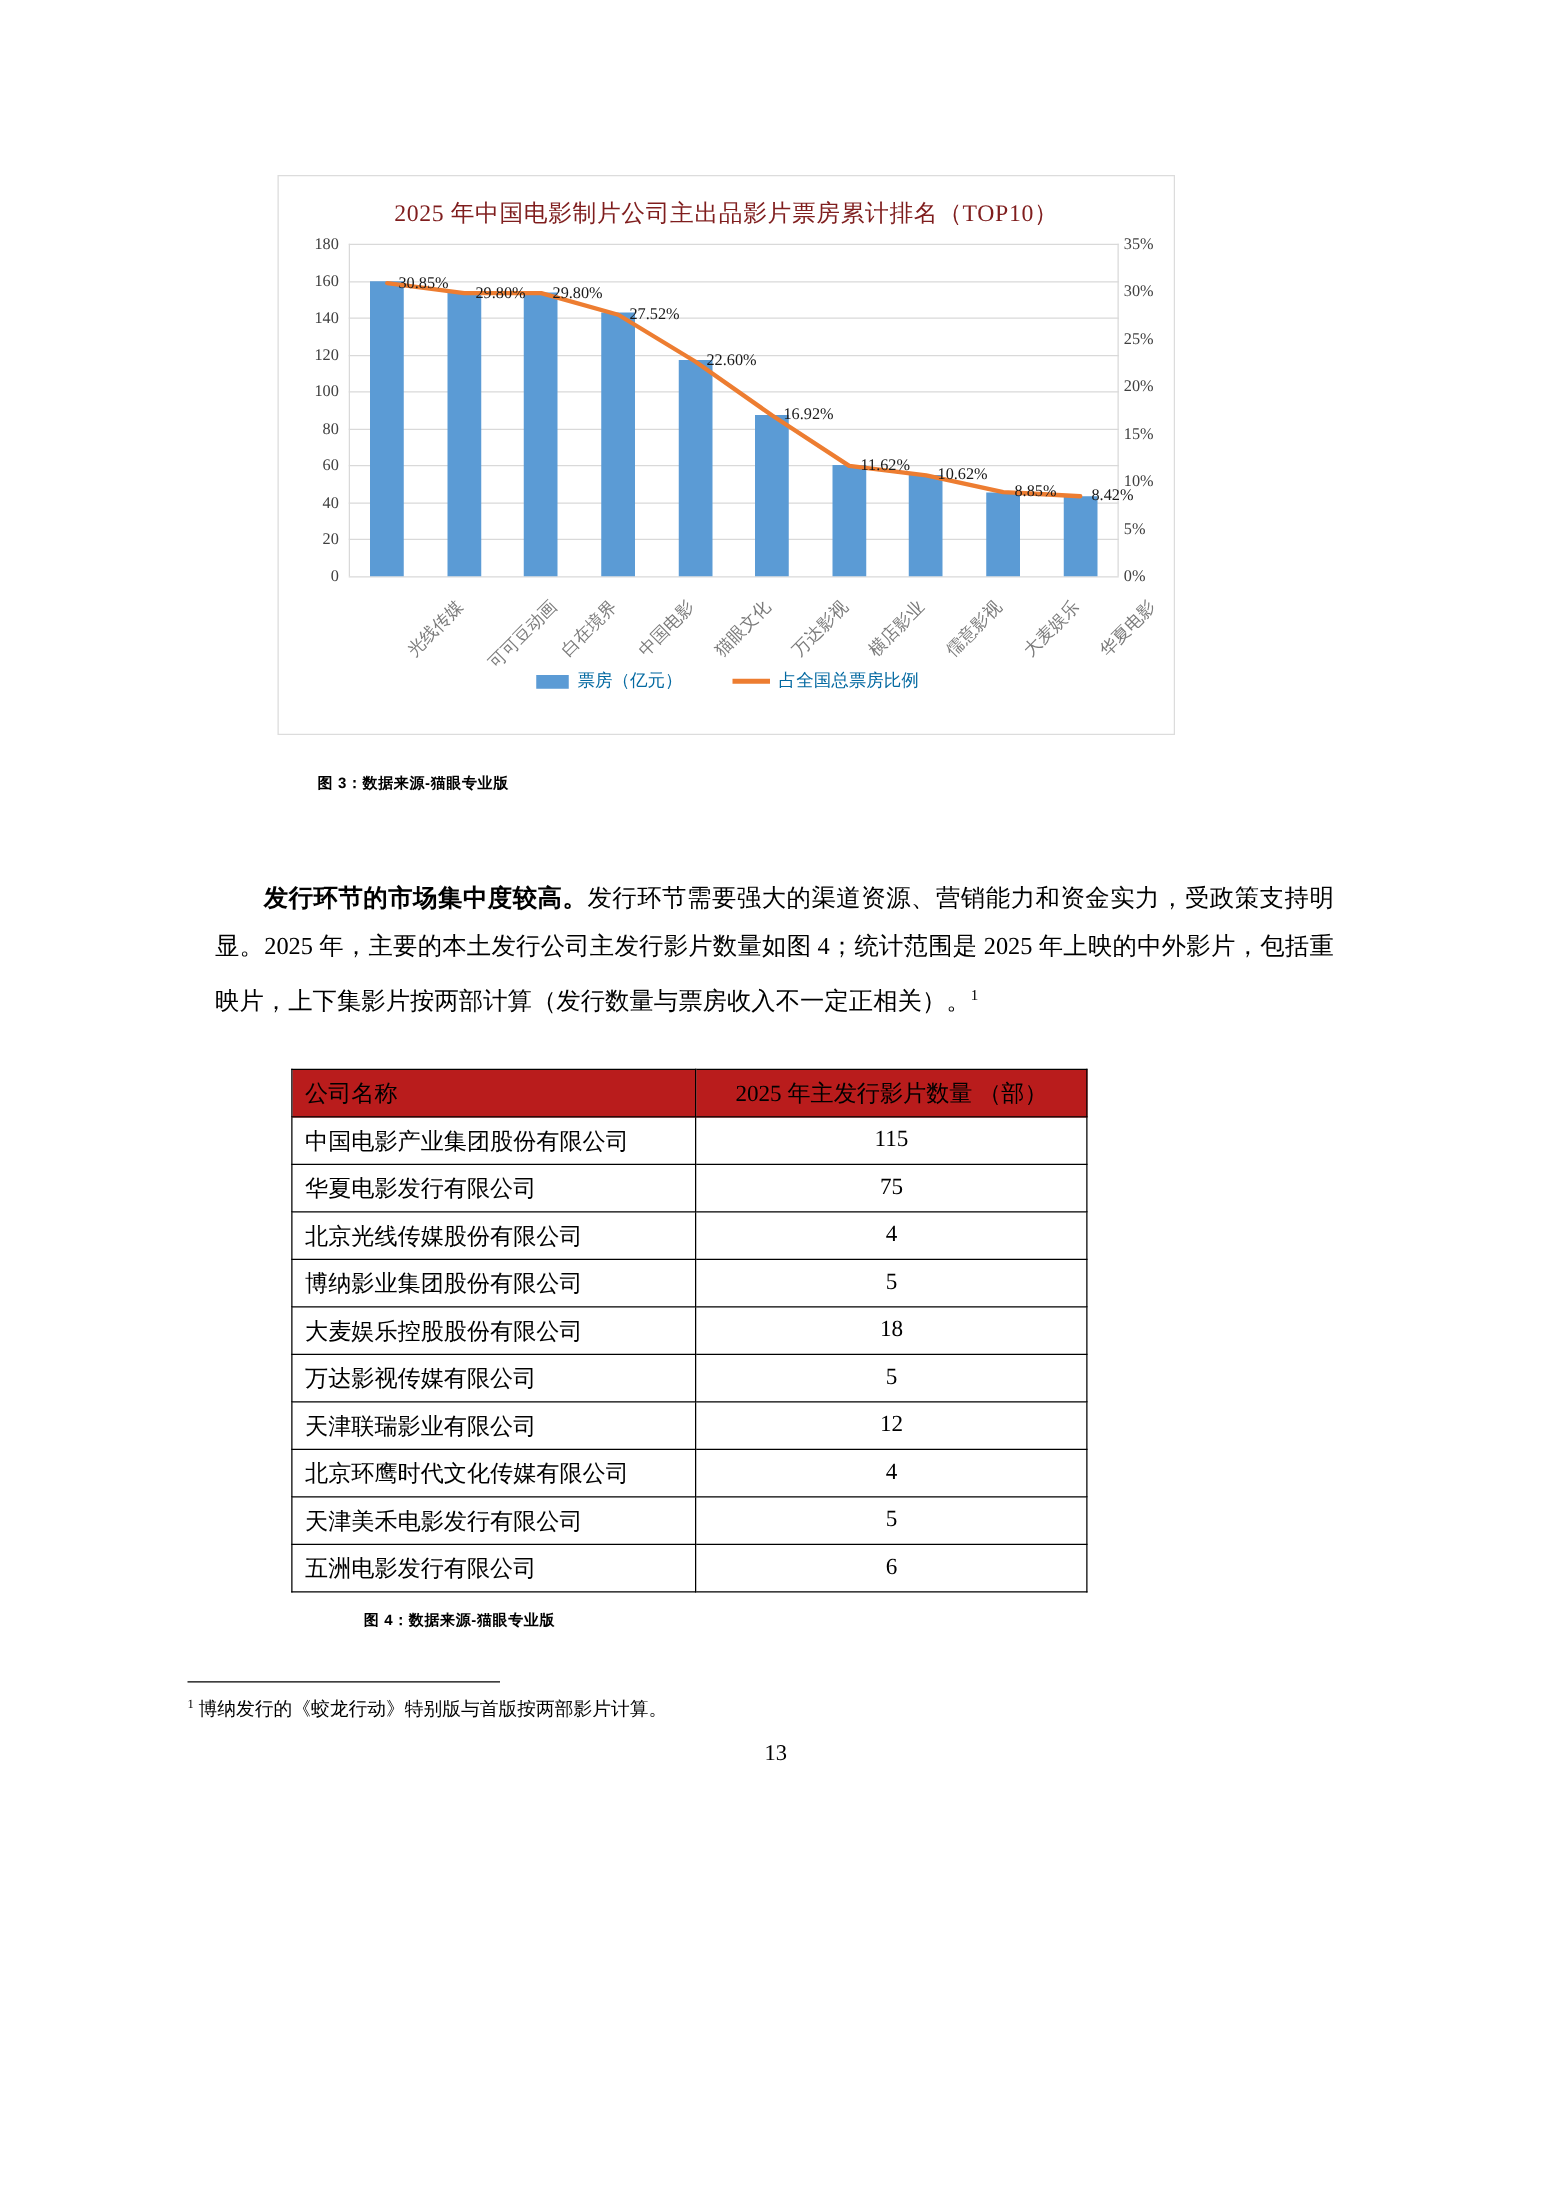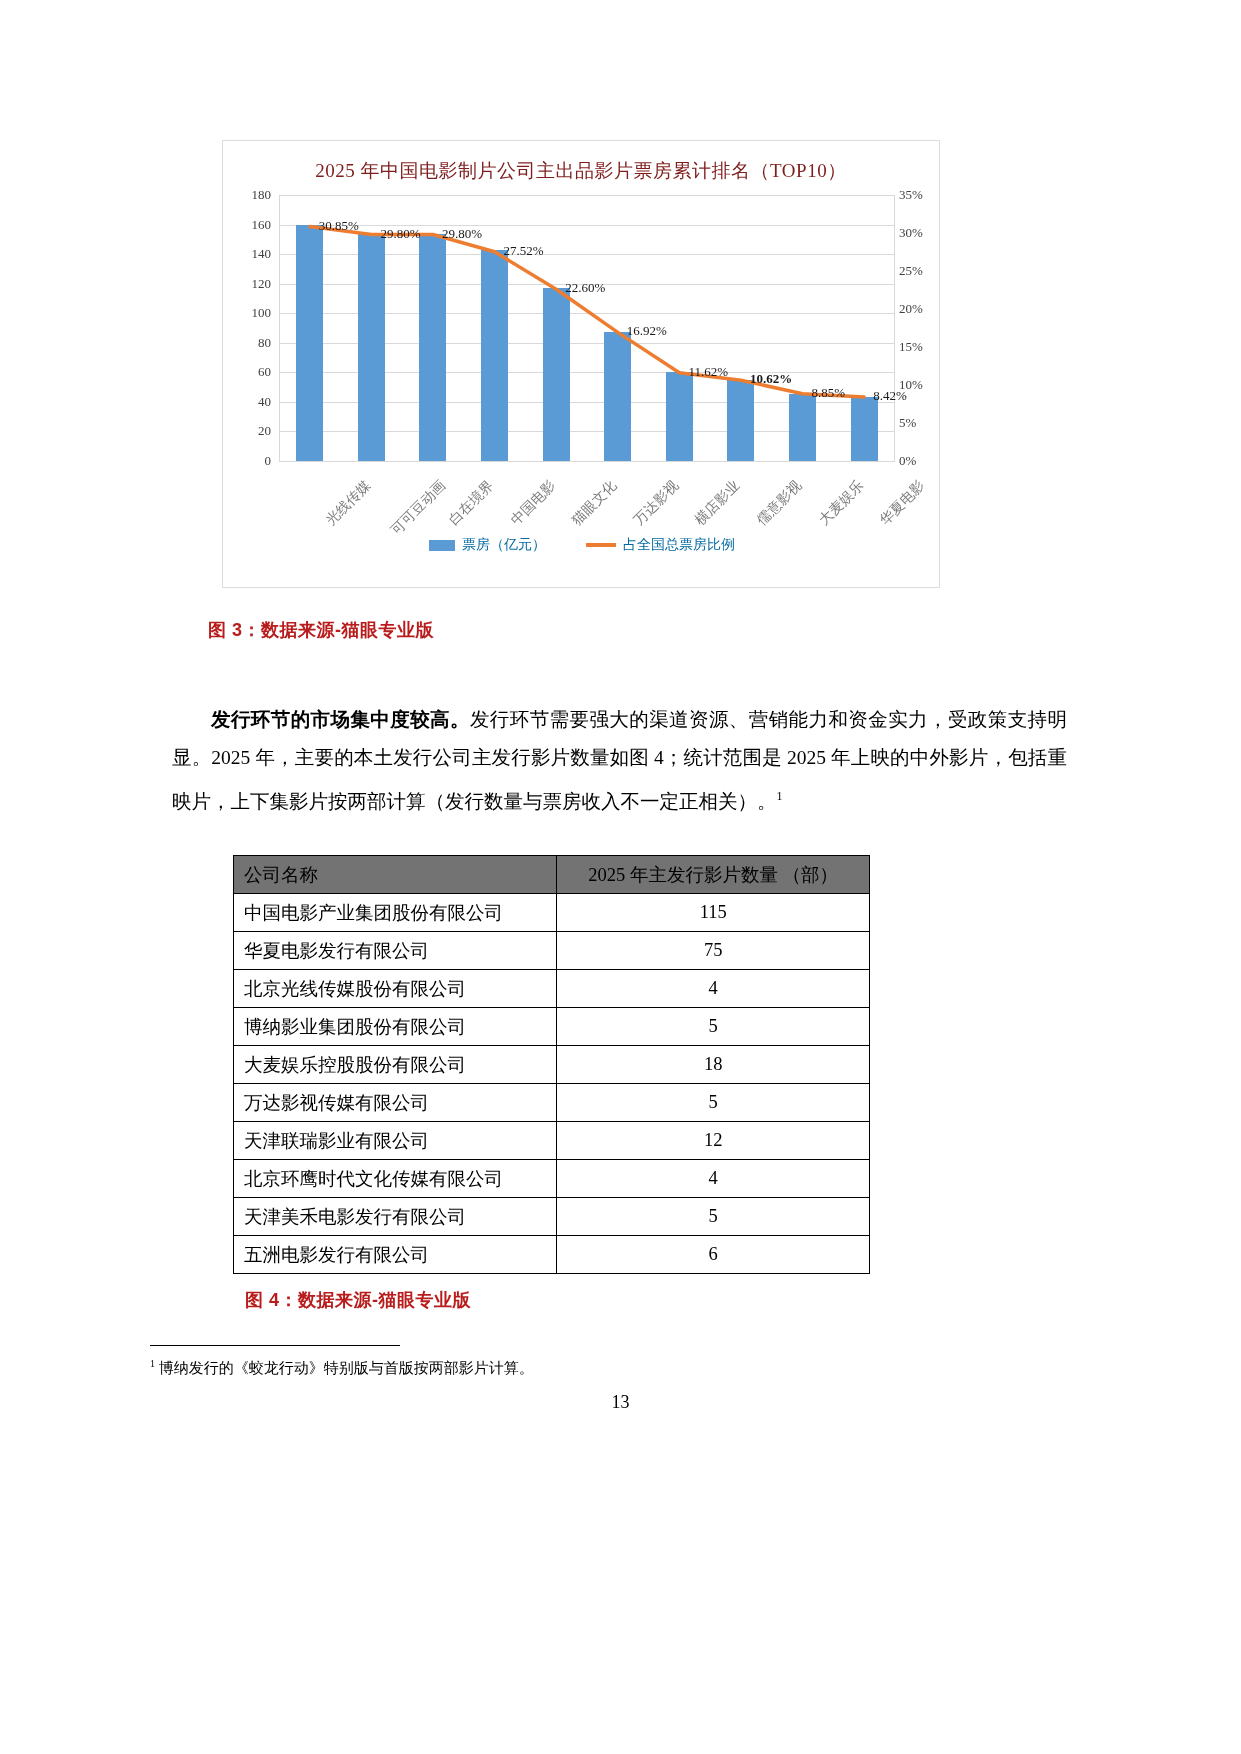--- a/index.html
+++ b/index.html
@@ -146,23 +146,24 @@
   }
   .legend-item { display: flex; align-items: center; gap: 7px; }
   .swatch-bar { width: 26px; height: 11px; background: #5b9bd5; }
   .swatch-line { width: 30px; height: 4px; background: #ed7d31; }
 
   
   .caption {
     position: absolute;
     font-family: "Liberation Sans", sans-serif;
     font-weight: bold;
-    font-size: 18px;
-    color: #b91c1c;
+    font-size: 12px;
+    color: #000000;
     letter-spacing: 0.5px;
+    margin-left: 46px;
   }
   #caption-fig3 { left: 208px; top: 618px; }
   #caption-fig4 { left: 245px; top: 1288px; }
 
   .body-para {
     position: absolute;
     left: 172px;
     top: 700px;
     width: 895px;
     font-size: 19.5px;
@@ -183,21 +184,21 @@
     width: 637px;
     border-collapse: collapse;
     font-family: "Liberation Serif", serif;
   }
   .data-table th, .data-table td {
     border: 1px solid #000000;
     height: 35px;
     font-weight: normal;
     font-size: 18.5px;
   }
-  .data-table thead th { background: #737373; }
+  .data-table thead th { background: #b91c1c; }
   .col-name { width: 320px; text-align: left; padding-left: 10px; }
   .col-val  { width: 317px; text-align: center; }
 
   
   .fn-rule {
     position: absolute;
     left: 150px;
     top: 1345px;
     width: 250px;
     height: 1px;
@@ -260,21 +261,21 @@
             <polyline points="30.8,31.5 92.4,39.5 154.0,39.5 215.6,56.8 277.2,94.2 338.8,137.4 400.4,177.7 462.0,185.3 523.6,198.7 585.2,202.0" fill="none" stroke="#ed7d31" stroke-width="3.5" stroke-linejoin="round" stroke-linecap="round" vector-effect="non-scaling-stroke"></polyline>
           </svg>
         <div id="pctlabels">
             <div class="pct-label" style="left: 39.8px; top: 22.54px;">30.85%</div>
             <div class="pct-label" style="left: 101.4px; top: 30.52px;">29.80%</div>
             <div class="pct-label" style="left: 163px; top: 30.52px;">29.80%</div>
             <div class="pct-label" style="left: 224.6px; top: 47.848px;">27.52%</div>
             <div class="pct-label" style="left: 286.2px; top: 85.24px;">22.60%</div>
             <div class="pct-label" style="left: 347.8px; top: 128.408px;">16.92%</div>
             <div class="pct-label" style="left: 409.4px; top: 168.688px;">11.62%</div>
-            <div class="pct-label" style="left: 471px; top: 176.288px; font-weight: bold;">10.62%</div>
+            <div class="pct-label" style="left: 471px; top: 176.288px;">10.62%</div>
             <div class="pct-label" style="left: 532.6px; top: 189.74px;">8.85%</div>
             <div class="pct-label" style="left: 594.2px; top: 193.008px;">8.42%</div>
           </div>
       </div>
       <div id="yticks-left">
           <div class="ytick left" style="top: 274px;">0</div>
           <div class="ytick left" style="top: 244.444px;">20</div>
           <div class="ytick left" style="top: 214.889px;">40</div>
           <div class="ytick left" style="top: 185.333px;">60</div>
           <div class="ytick left" style="top: 155.778px;">80</div>

